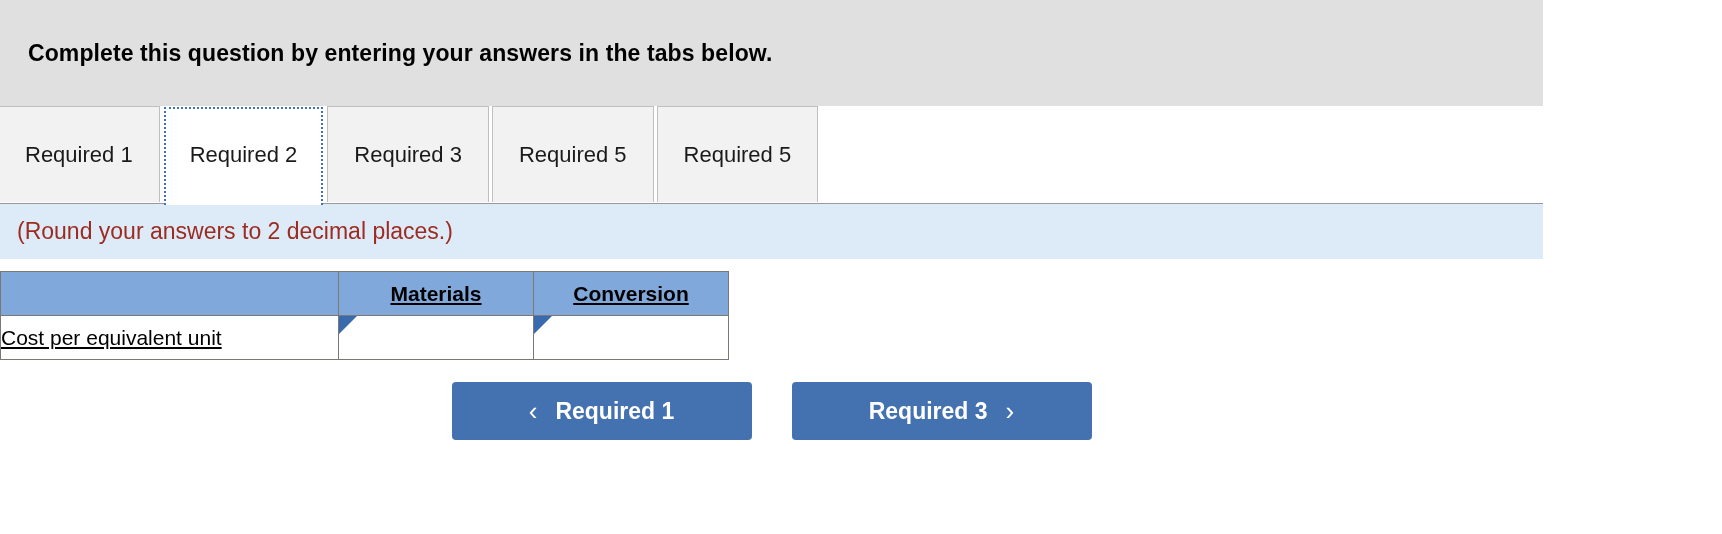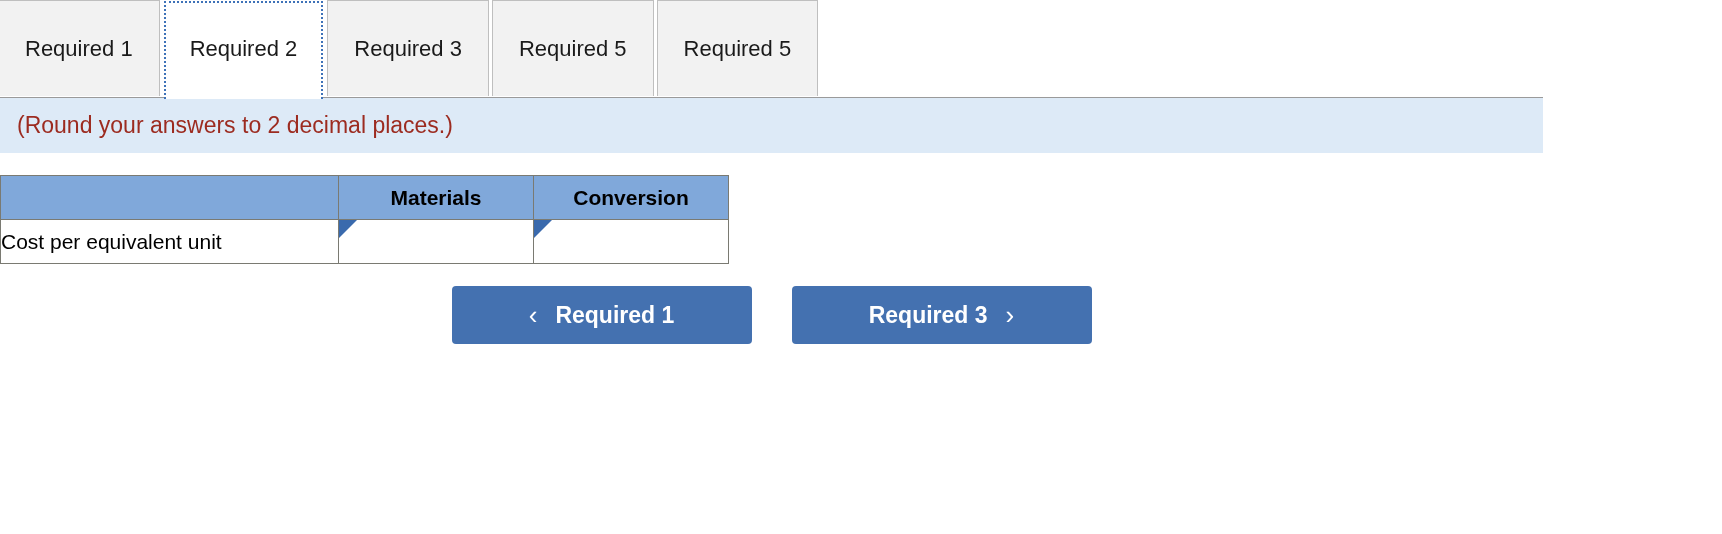--- a/index.html
+++ b/index.html
@@ -114,21 +114,22 @@
     font-size: 23px;
     color: #101010;
   }
   .instruction .hint {
     color: #9c2b20;
     margin-left: 3px;
   }
 
   
   .table-wrap {
-    padding-top: 22px;
+    padding-top: 12px;
+    text-decoration: underline;
   }
   table.answers {
     border-collapse: collapse;
     table-layout: fixed;
     margin-left: 0;
   }
   table.answers th,
   table.answers td {
     border: 1px solid #7a7a72;
     height: 44px;
@@ -219,20 +220,23 @@
     font-size: 26px;
     font-weight: normal;
     line-height: 1;
   }
 </style>
 </head>
 <body>
 
 <div class="page">
 
+  <div class="banner column">
+    <div class="banner-text">Complete this question by entering your answers in the tabs below.</div>
+  </div>
 
   <div class="tabstrip column">
     <div class="tabs">
       <div class="tab">
         <span>Required 1</span>
       </div>
       <div class="tab active">
         <span>Required 2</span>
       </div>
       <div class="tab">

